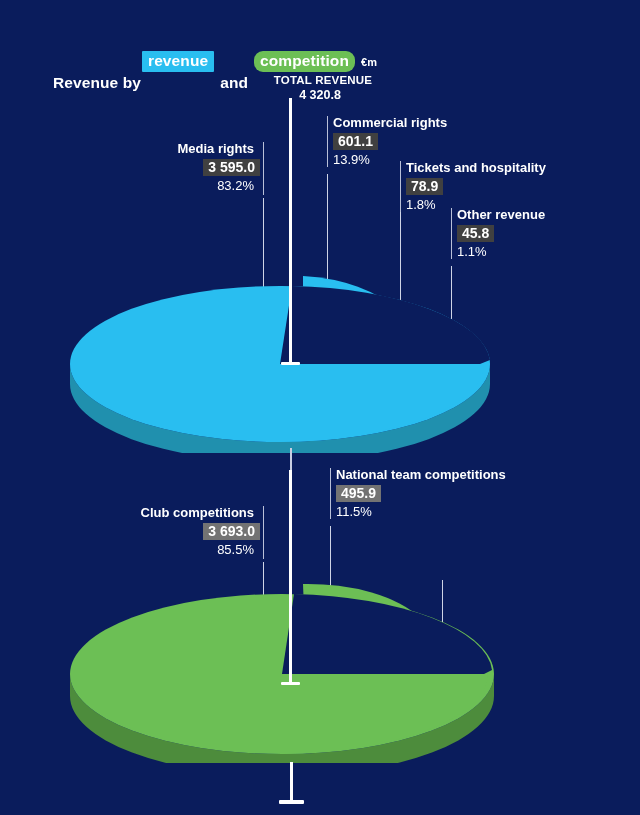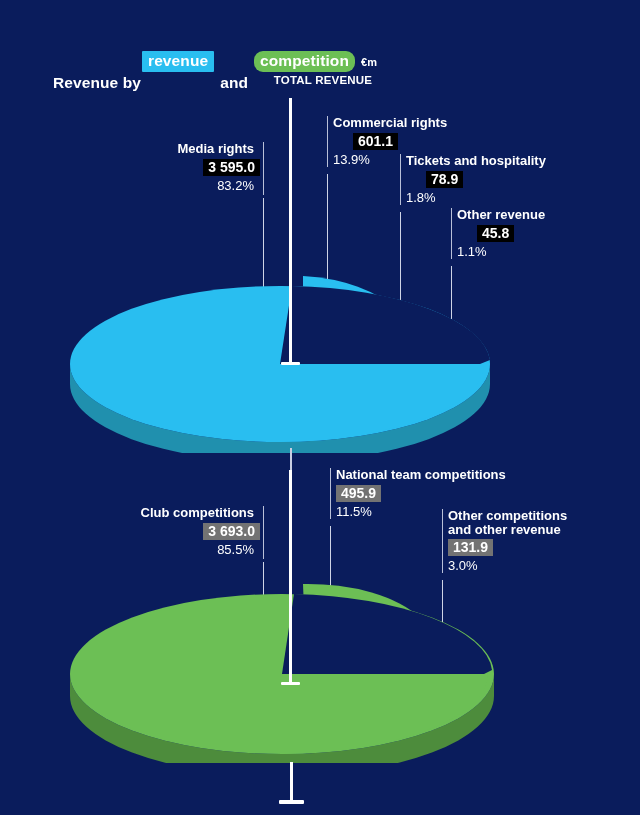--- a/index.html
+++ b/index.html
@@ -40,21 +40,21 @@
   
   .callout{ position:absolute; color:#ffffff; }
   .callout .cap{
     font-size:13px; font-weight:bold; line-height:13.5px;
     white-space:nowrap;
   }
   .callout .val{
     display:inline-block; font-size:14px; font-weight:bold;
     padding:0px 5px 1px 5px; margin-top:3px; color:#ffffff;
   }
-  .callout .val.blue{ background:#000000;margin-left:20px; }
+  .callout .val.blue{ background:#404040; }
   .callout .val.green{ background:#737373; }
   .callout .pct{ font-size:13px; font-weight:normal; margin-top:2px; }
   .callout.left{ text-align:right; }
   .callout.left .cap{ padding-right:6px; }
   .callout.left .pct{ padding-right:6px; }
   .callout.right{ text-align:left; border-left:1px solid #b9c0d8; padding-left:5px; }
 
   
   .vrule{ position:absolute; width:1px; background:#b9c0d8; }
 
@@ -75,38 +75,39 @@
   <div id="title-bar">
     <span class="word">Revenue by</span>
     <span class="hl-blue">revenue</span>
     <span class="word" style="padding:0 6px;">and</span>
     <span class="hl-green">competition</span>
     <span id="title-unit">€m</span>
   </div>
 
   <div id="total-block">
     <div id="total-label">TOTAL REVENUE</div>
+    <div id="total-value">4 320.8</div>
   </div>
 
   <div class="callout left" style="left:120px; top:142px; width:140px;">
     <div class="cap">Media rights</div>
     <div><span class="val blue">3 595.0</span></div>
     <div class="pct">83.2%</div>
   </div>
   <div class="vrule" style="left:263px; top:142px; height:53px;"></div>
   <div class="leader" style="left:263px; top:198px; height:128px;"></div>
 
   <div class="callout right" style="left:327px; top:116px;">
     <div class="cap">Commercial rights</div>
     <div><span class="val blue">601.1</span></div>
     <div class="pct">13.9%</div>
   </div>
   <div class="leader" style="left:327px; top:174px; height:118px;"></div>
 
-  <div class="callout right" style="left:400px; top:154px;">
+  <div class="callout right" style="left:400px; top:161px;">
     <div class="cap">Tickets and hospitality</div>
     <div><span class="val blue">78.9</span></div>
     <div class="pct">1.8%</div>
   </div>
   <div class="leader" style="left:400px; top:212px; height:109px;"></div>
 
   <div class="callout right" style="left:451px; top:208px;">
     <div class="cap">Other revenue</div>
     <div><span class="val blue">45.8</span></div>
     <div class="pct">1.1%</div>
@@ -157,26 +158,20 @@
   <div class="vrule" style="left:263px; top:506px; height:53px;"></div>
   <div class="leader" style="left:263px; top:562px; height:90px;"></div>
 
   <div class="callout right" style="left:330px; top:468px;">
     <div class="cap">National team competitions</div>
     <div><span class="val green">495.9</span></div>
     <div class="pct">11.5%</div>
   </div>
   <div class="leader" style="left:330px; top:526px; height:92px;"></div>
 
-  <div class="callout right" style="left:442px; top:509px;">
-    <div class="cap">Other competitions</div>
-    <div class="cap">and other revenue</div>
-    <div><span class="val green">131.9</span></div>
-    <div class="pct">3.0%</div>
-  </div>
   <div class="leader" style="left:442px; top:580px; height:54px;"></div>
 
   <svg style="left:60px; top:578px;" width="500" height="185" viewBox="0 0 500 185">
 
     <g>
       <path d="M 286 104 L 398 72 L 402 80 L 290 112 Z" fill="#4d8c3c"></path>
       <path d="M 286 96 L 397 64 L 398 72 L 286 104 Z" fill="#6cbf55"></path>
     </g>
 
     <g>

